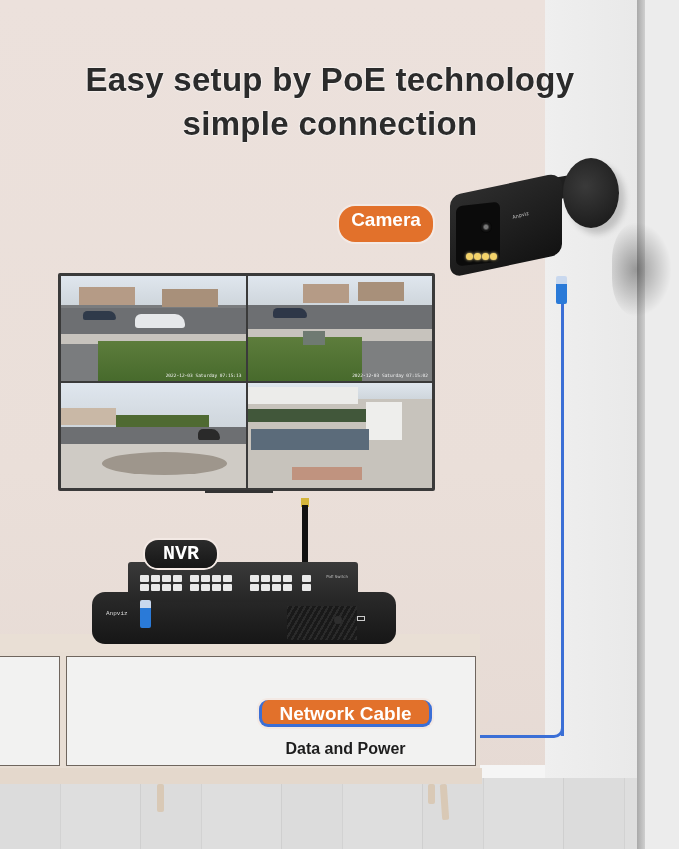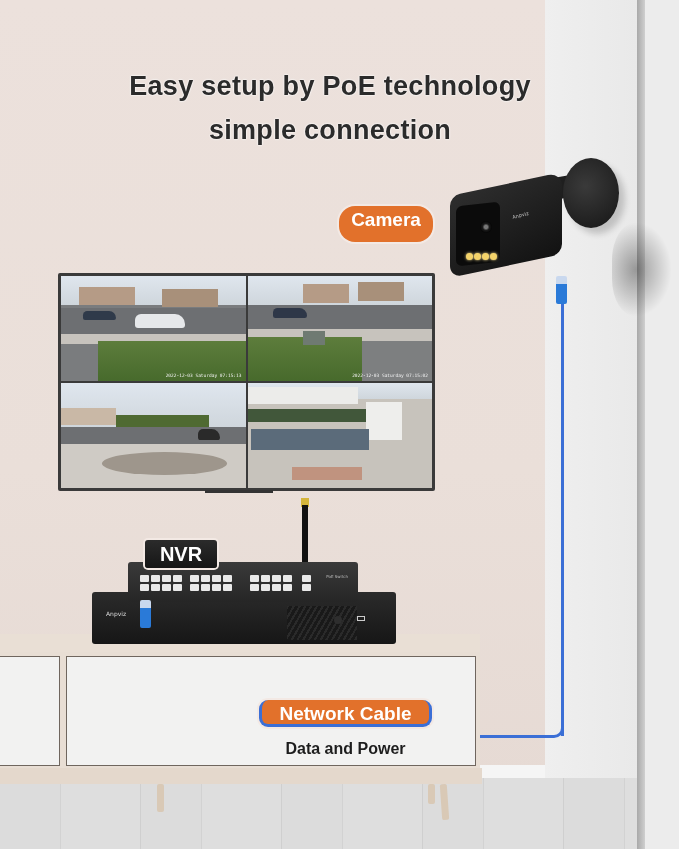--- a/index.html
+++ b/index.html
@@ -8,21 +8,21 @@
 
   
   .wall-left { position: absolute; left: 0; top: 0; width: 545px; height: 785px; background: linear-gradient(180deg,#ece1dc 0%,#eadfd9 60%,#e6dad4 100%); }
   .wall-right { position: absolute; left: 545px; top: 0; width: 92px; height: 780px; background: linear-gradient(90deg,#efefef,#e9e9e9); }
   .wall-edge { position: absolute; left: 637px; top: 0; width: 8px; height: 849px; background: linear-gradient(90deg,#a9a9a9,#cfcfcf); }
   .wall-far { position: absolute; left: 645px; top: 0; width: 34px; height: 849px; background: #ececec; }
   .floor { position: absolute; left: 0; top: 778px; width: 637px; height: 71px; background: repeating-linear-gradient(90deg,#dcdcdc 0 60px,#d2d2d2 60px 61px,#dedede 61px 140px,#cfcfcf 140px 141px); }
   .baseboard { position: absolute; left: 455px; top: 765px; width: 90px; height: 24px; background: #f5f5f5; }
 
   
-  .headline { position: absolute; left: 0; top: 64px; width: 660px; text-align: center; font-family: "Liberation Sans", sans-serif; font-weight: 700; color: #2b2b2b; font-size: 27px; line-height: 44px; letter-spacing: 0.3px; text-shadow: 0 0 2px #fff, 0 0 2px #fff; }
+  .headline { position: absolute; left: 0; top: 58px; width: 660px; text-align: center; font-family: "Liberation Sans", sans-serif; font-weight: 700; color: #2b2b2b; font-size: 33px; line-height: 44px; letter-spacing: 0.3px; text-shadow: 0 0 2px #fff, 0 0 2px #fff; }
 
   
   .pill { position: absolute; background: #e2712b; color: #fff; font-family: "Liberation Sans", sans-serif; font-weight: 700; border-radius: 16px; text-align: center; box-shadow: 0 0 0 2px #f3e9e4; }
   .pill.camera { left: 339px; top: 206px; width: 94px; height: 36px; font-size: 19px; line-height: 28px; }
   .pill.nvr { left: 145px; top: 540px; width: 72px; height: 28px; font-size: 20px; line-height: 28px; }
   .pill.cable { left: 259px; top: 700px; width: 173px; height: 27px; font-size: 19px; line-height: 27px; border-radius: 9px; }
   .caption { position: absolute; left: 258px; top: 740px; width: 175px; text-align: center; font-family: "Liberation Sans", sans-serif; font-weight: 700; color: #1d1d1d; font-size: 16px; }
 
   
   .tv { position: absolute; left: 58px; top: 273px; width: 377px; height: 218px; background: #3a3a3a; padding: 3px; display: grid; grid-template-columns: 1fr 1fr; grid-template-rows: 1fr 1fr; gap: 2px; border-radius: 2px; }
@@ -48,21 +48,21 @@
   .cam-lens { position: absolute; left: 480px; top: 221px; width: 12px; height: 12px; border-radius: 50%; background: radial-gradient(circle,#777 0 20%,#1a1a1a 40%,#050505 70%); }
   .cam-led { position: absolute; top: 253px; width: 7px; height: 7px; border-radius: 50%; background: #f4d36a; box-shadow: 0 0 3px #ffe79b; }
   .cam-brand { position: absolute; left: 512px; top: 212px; font-size: 5px; color: #bdbdbd; transform: rotate(-14deg); }
   .cam-shadow { position: absolute; left: 612px; top: 222px; width: 60px; height: 95px; background: radial-gradient(ellipse at 40% 50%,rgba(0,0,0,0.35),rgba(0,0,0,0) 70%); border-radius: 40%; }
 
   
   .switch { position: absolute; left: 128px; top: 562px; width: 230px; height: 40px; background: linear-gradient(180deg,#3a3a3a,#262626); border-radius: 3px; }
   .port-group { position: absolute; top: 13px; display: grid; grid-template-columns: repeat(4, 9px); grid-template-rows: 7px 7px; gap: 2px; }
   .port { background: #e9e9e9; border-radius: 1px; }
   .switch-label { position: absolute; right: 10px; top: 12px; font-size: 4px; color: #bbb; }
-  .nvr { position: absolute; left: 92px; top: 592px; width: 304px; height: 52px; background: linear-gradient(180deg,#2b2b2b,#161616); border-radius: 3px; }
+  .nvr { position: absolute; left: 92px; top: 592px; width: 304px; height: 52px; background: linear-gradient(180deg,#2b2b2b,#161616); border-radius: 13px; font-family: Liberation Mono, monospace; }
   .nvr-stripes { position: absolute; left: 195px; top: 14px; width: 70px; height: 34px; background: repeating-linear-gradient(120deg,#2a2a2a 0 2px,#191919 2px 5px); }
   .nvr-brand { position: absolute; left: 14px; top: 18px; font-size: 6px; color: #ddd; }
   .nvr-usb { position: absolute; left: 265px; top: 24px; width: 8px; height: 5px; border: 1px solid #ccc; }
   .nvr-power { position: absolute; left: 242px; top: 24px; width: 8px; height: 8px; border-radius: 50%; background: #2e2e2e; }
   .antenna { position: absolute; left: 302px; top: 505px; width: 6px; height: 58px; background: #111; }
   .hdmi-tip { position: absolute; left: 301px; top: 498px; width: 8px; height: 9px; background: #d4b53b; }
 
   
   .cable { position: absolute; border: 3px solid #3b6fd6; border-top: none; border-radius: 0 0 10px 10px; left: 145px; top: 620px; width: 419px; height: 118px; }
   .cable-up { position: absolute; left: 561px; top: 300px; width: 3px; height: 436px; background: #3b6fd6; }

